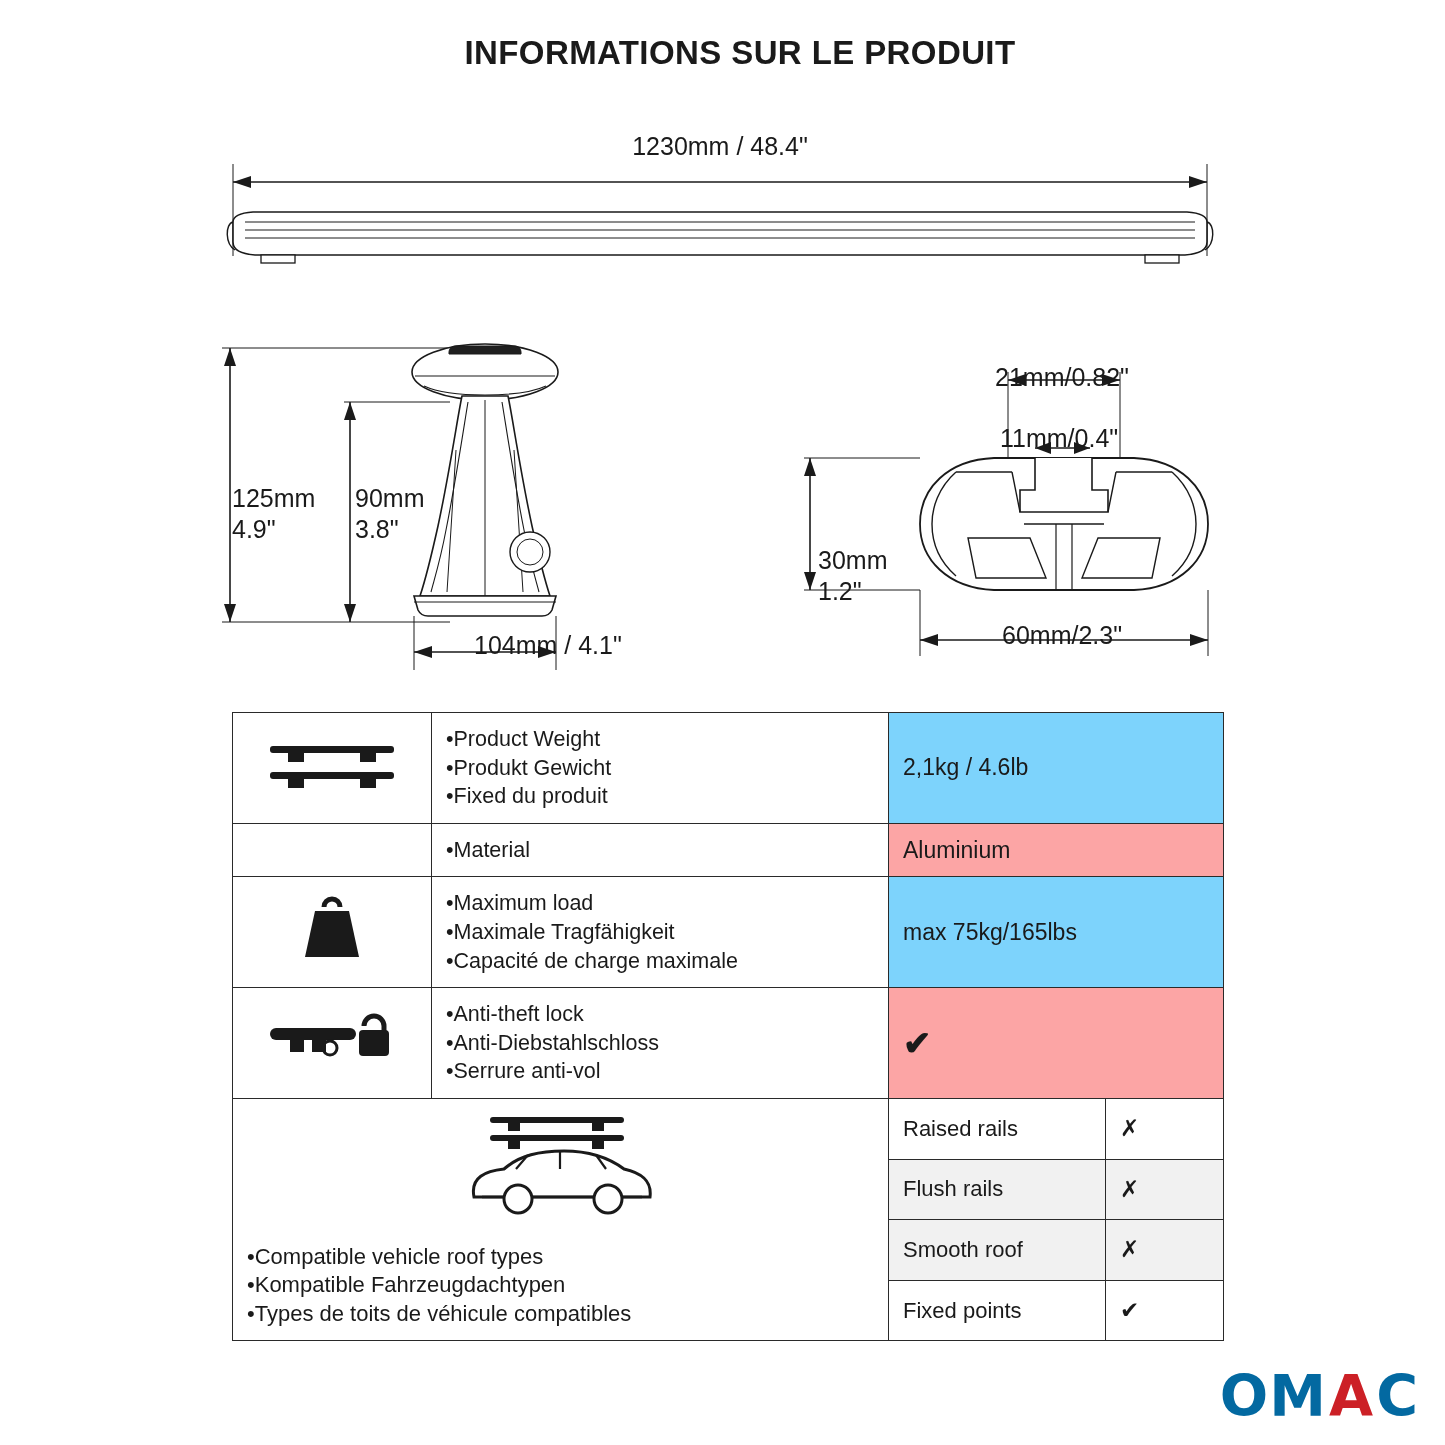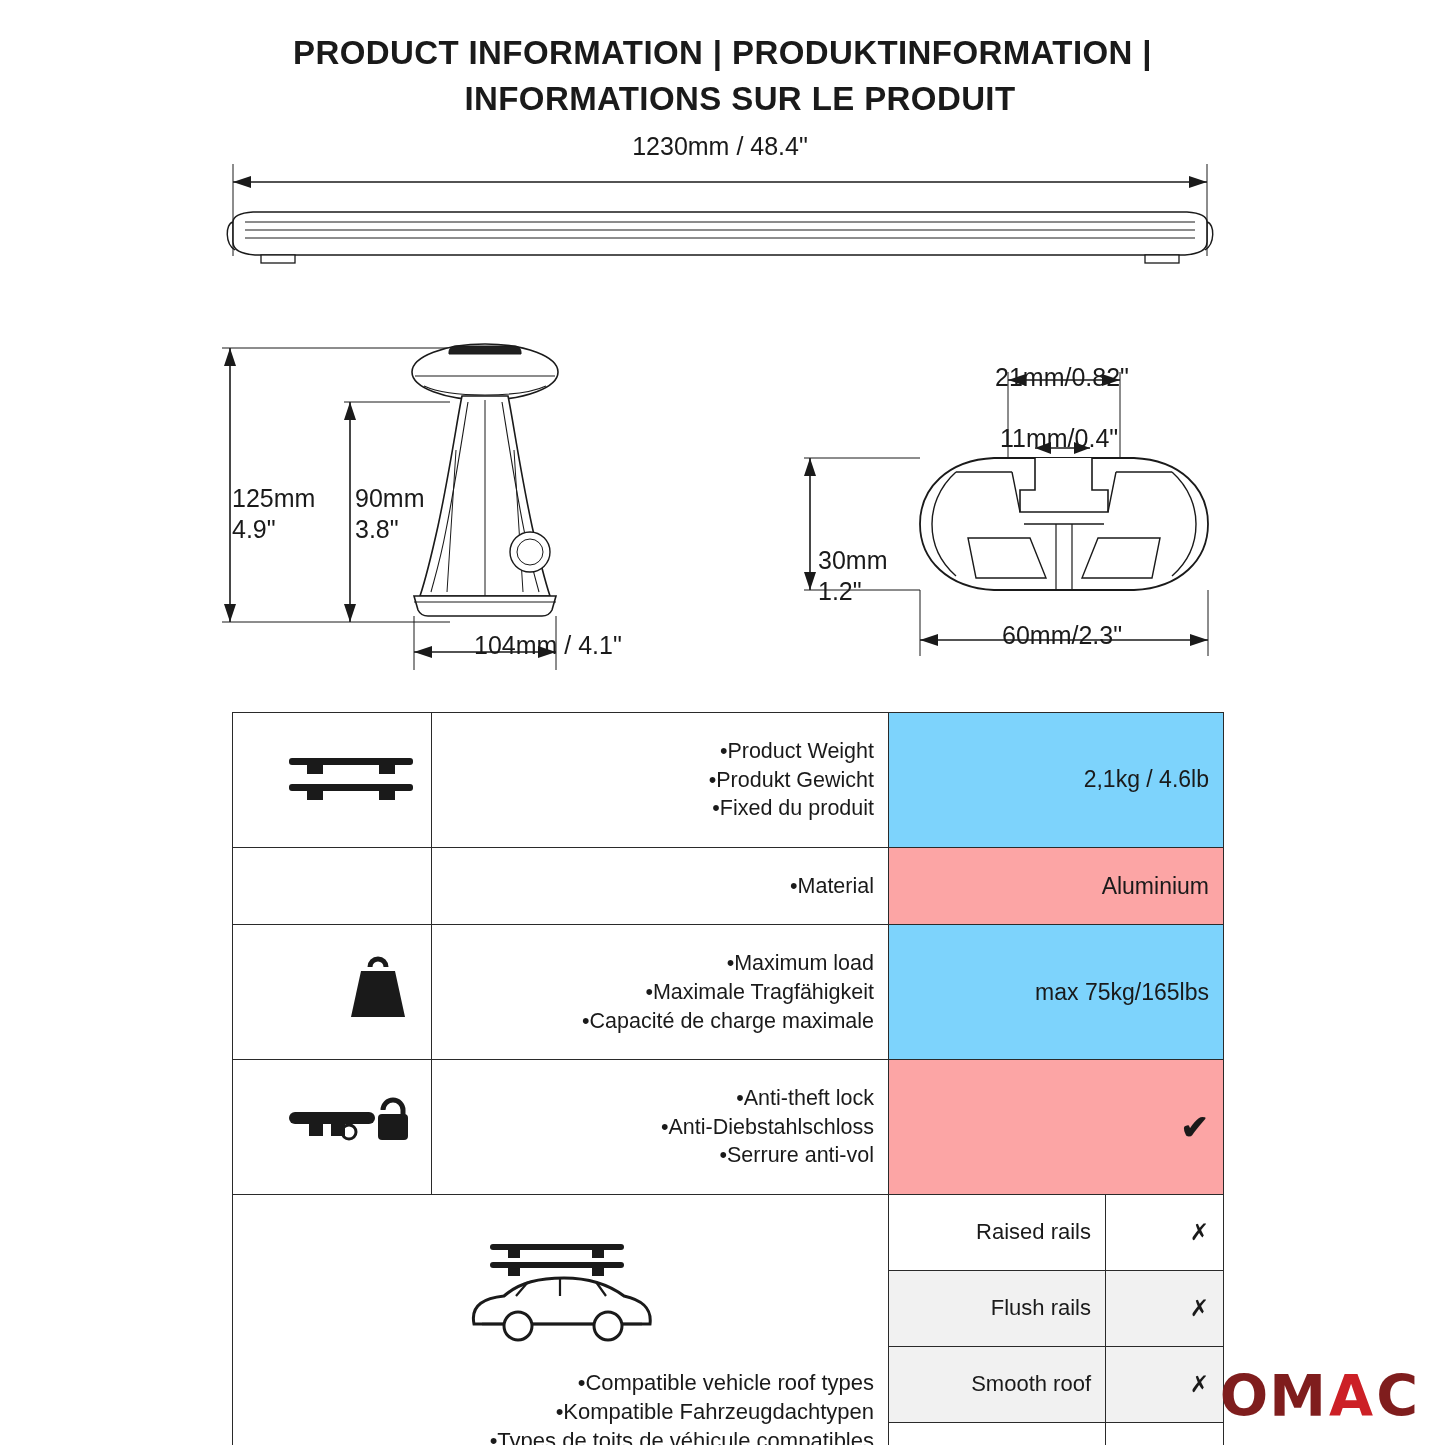--- a/index.html
+++ b/index.html
@@ -70,22 +70,21 @@
     left: 232px;
     top: 712px;
     width: 992px;
     border-collapse: collapse;
     font-size: 21.5px;
     color: #1a1a1a;
   }
   .spec-table td {
     border: 1px solid #2a2a2a;
     vertical-align: middle;
-    padding: 24px 14px;
-    text-align: right;
+    padding: 12px 14px;
   }
   .cell-icon {
     width: 170px;
     text-align: center;
     padding: 8px 6px;
   }
   .cell-labels {
     width: 258px;
     line-height: 1.33;
     padding-left: 8px;
@@ -127,32 +126,31 @@
     right: 26px;
     bottom: 16px;
     display: flex;
     align-items: center;
     gap: 2px;
   }
   .logo-text {
     font-size: 57px;
     font-weight: bold;
     letter-spacing: 1px;
-    color: #7f1d1d;
+    color: #0369a1;
     font-family: "DejaVu Sans", sans-serif;
   }
   .logo-c { color: #cc2026; }
 </style>
 </head>
 <body>
 
 <div class="page">
 
   <div class="title">
-    <span>PRODUCT INFORMATION | PRODUKTINFORMATION |</span>
     <span class="line2">INFORMATIONS SUR LE PRODUIT</span>
   </div>
 
   <div class="topbar-wrap">
     <div class="topbar-label">1230mm / 48.4"</div>
 
     <svg width="1010" height="130" viewBox="0 0 1010 130" style="position:absolute;left:0;top:28px;">
 
       <line x1="18" y1="22" x2="992" y2="22" stroke="#1a1a1a" stroke-width="1.6"></line>
       <polygon points="18,22 36,16 36,28" fill="#1a1a1a"></polygon>

